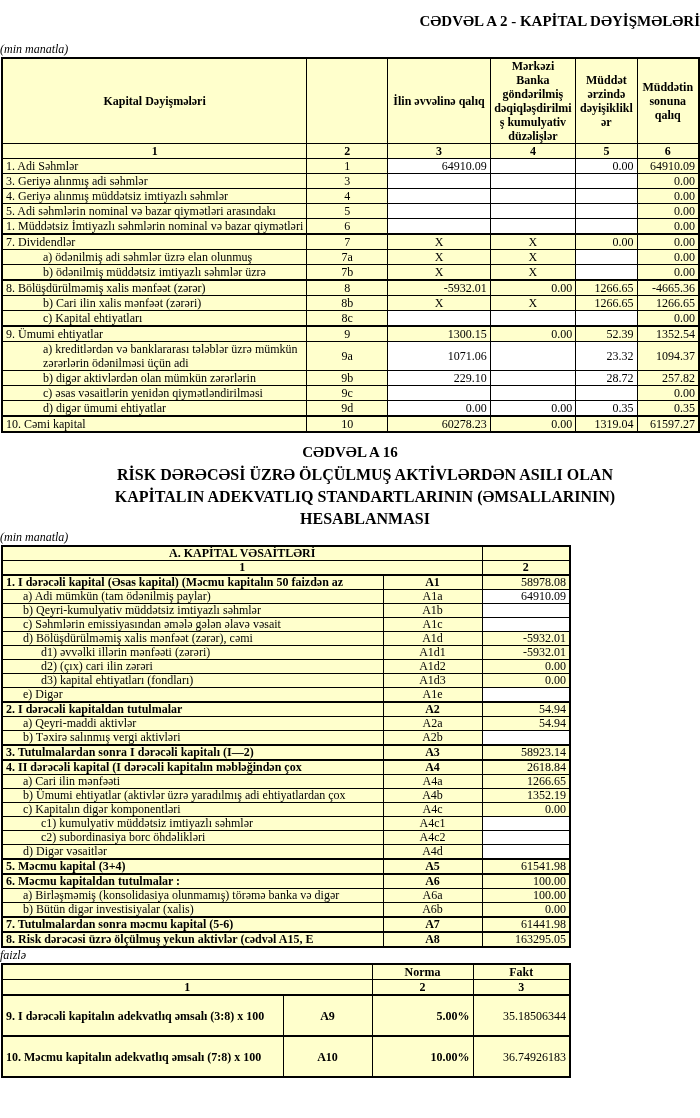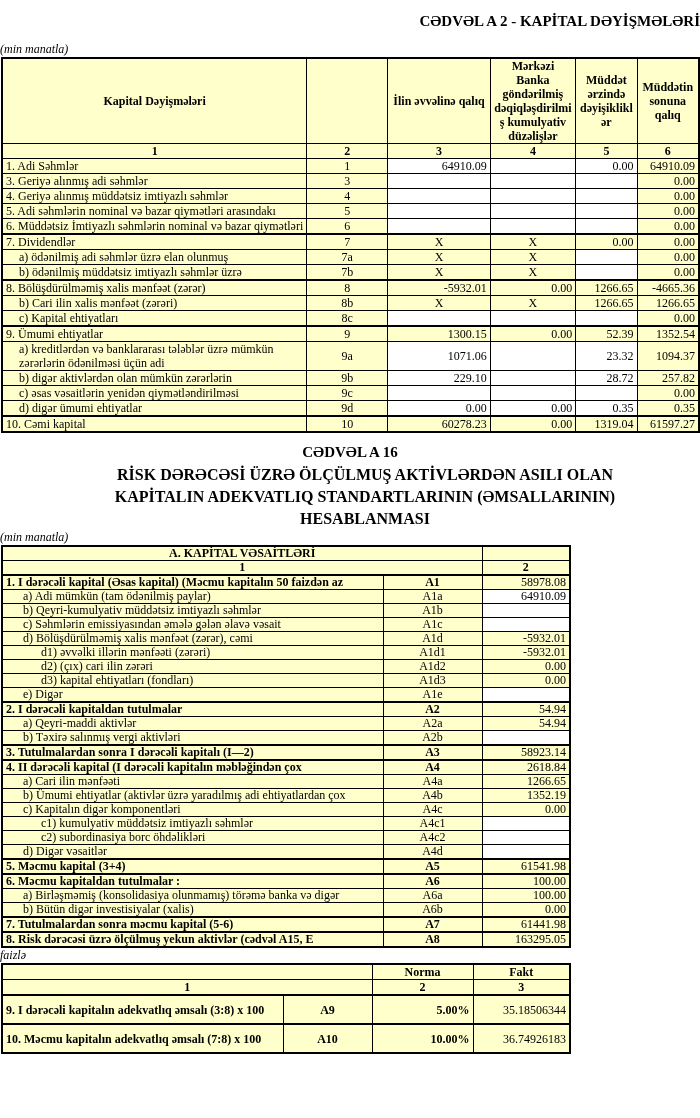--- a/index.html
+++ b/index.html
@@ -19,25 +19,25 @@
   .b{font-weight:bold;} .n{font-weight:normal;}
   .lbl{text-align:left;white-space:nowrap;}
   .num{text-align:right;white-space:nowrap;}
   .ctr{text-align:center;}
   .wrap{white-space:normal;}
   .tt{border-top:2px solid #000;}
   .hsep td{border-bottom:2px solid #000;}
   .hdr{font-weight:bold;text-align:center;white-space:normal;
        word-break:break-word;overflow-wrap:break-word;line-height:15px;}
   #t1 thead tr.hrow td{height:78px;}
-  #t1 .ind{padding-left:16px;}
+  #t1 .ind{padding-left:40px;}
   #t2 td{height:14px;line-height:13px;}
   #t2 .ind1{padding-left:20px;}
   #t2 .ind2{padding-left:38px;margin-left:47px;}
-  #t3 tbody td{height:29px;margin-top:28px;}
+  #t3 tbody td{height:41px;margin-top:28px;}
   #t3 tbody .lbl{white-space:normal;line-height:14px;}
 </style>
 </head>
 <body>
 
 <div class="title1">CƏDVƏL A 2 - KAPİTAL DƏYİŞMƏLƏRİ</div>
 <div class="note note1">(min manatla)</div>
 
 <table class="t" id="t1">
   <colgroup>
@@ -93,21 +93,21 @@
       </tr>
       <tr>
         <td class="lbl y">5. Adi səhmlərin nominal və bazar qiymətləri arasındakı</td>
         <td class="ctr y">5</td>
         <td class="num w"></td>
         <td class="num w"></td>
         <td class="num w"></td>
         <td class="num y">0.00</td>
       </tr>
       <tr>
-        <td class="lbl y">6. Müddətsiz İmtiyazlı səhmlərin nominal və bazar qiymətləri</td>
+        <td class="lbl y">1. Müddətsiz İmtiyazlı səhmlərin nominal və bazar qiymətləri</td>
         <td class="ctr y">6</td>
         <td class="num w"></td>
         <td class="num w"></td>
         <td class="num w"></td>
         <td class="num y">0.00</td>
       </tr>
       <tr class="tt">
         <td class="lbl y">7. Dividendlər</td>
         <td class="ctr y">7</td>
         <td class="ctr y">X</td>

